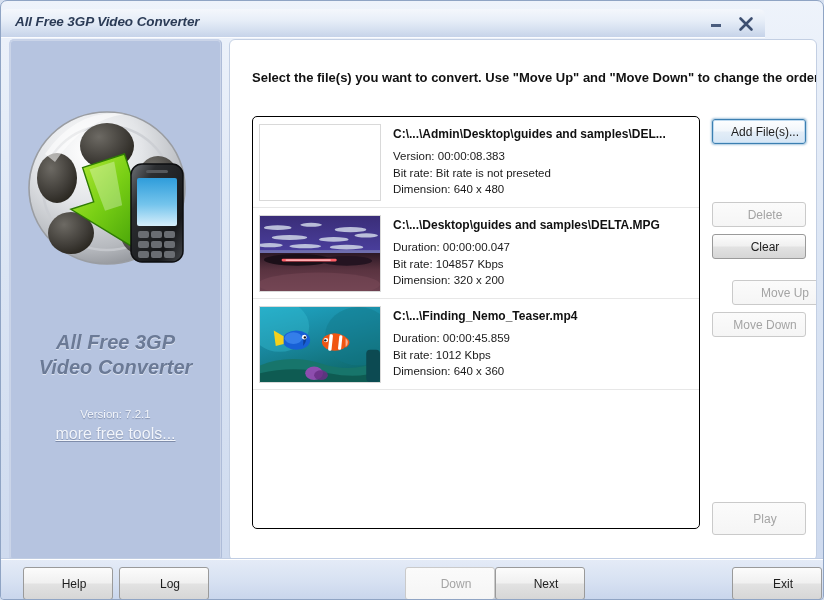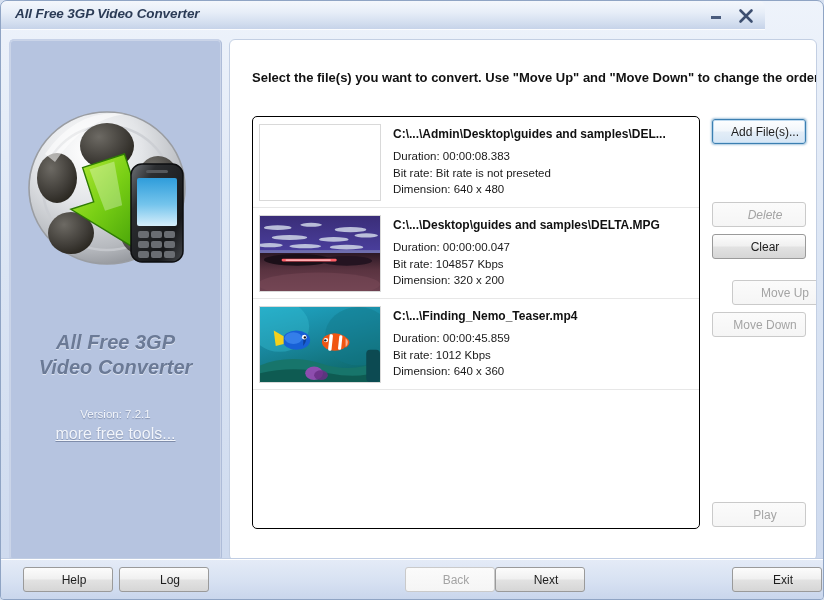--- a/index.html
+++ b/index.html
@@ -20,21 +20,21 @@
     width: 824px; height: 600px;
     background: linear-gradient(180deg,#eef3fb 0%,#dbe5f4 45%,#cdd9ee 100%);
     border: 1px solid #8fa4c4;
     border-radius: 7px 7px 4px 4px;
     overflow: hidden;
   }
 
   
   #titlebar {
     position: absolute;
-    left: 0; top: 0; width: 764px; height: 29px;
+    left: 0; top: 8px; width: 764px; height: 29px;
     background: linear-gradient(180deg,#f4f7fc 0%,#e7eef8 40%,#d3deef 78%,#c6d3e9 100%);
     border-bottom: 1px solid #b4c3dc;
     border-radius: 6px 6px 0 0;
   }
   #titlebar:after{
     content:"";
     position:absolute; left:0; right:0; bottom:-1px; height:1px;
     background:#fbfcfe;
   }
   #title-text {
@@ -198,42 +198,42 @@
   }
   .btn.focused {
     border: 1px solid #3c7fb1;
     box-shadow: 0 0 0 1px #bedaf0 inset, 0 0 2px 1px rgba(60,127,177,0.45);
     background: linear-gradient(180deg,#fdfeff 0%,#f1f6fb 48%,#e3edf7 52%,#d6e6f5 100%);
   }
   #side-buttons { position: absolute; left: 482px; top: 76px; width: 96px; }
   .side-btn { position: absolute; left: 0; width: 94px; height: 25px; }
 
   #btn-addfiles  { top: 3px; }
-  #btn-delete    { top: 86px; font-style: italic; }
+  #btn-delete    { top: 86px; }
   #btn-clear     { top: 118px; }
   #btn-moveup    { top: 164px; margin-left: 20px; }
   #btn-movedown  { top: 196px; }
-  #btn-play      { position:absolute; left:482px; top:462px; width:94px; height:25px; }
+  #btn-play      { position:absolute; left:482px; top:462px; width:94px; height:33px; }
 
   
   #footer {
     position: absolute;
     left: 0; bottom: 0; width: 824px; height: 40px;
     background: linear-gradient(180deg,#e4ebf7 0%,#d7e1f2 55%,#c9d6ec 100%);
     border-top: 1px solid #ffffff;
   }
   #footer:before{
     content:"";
     position:absolute; left:0; right:0; top:-2px; height:1px;
     background:#c0cde3;
   }
   .foot-btn {
     position: absolute;
     top: 7px;
-    width: 90px; height: 25px;
+    width: 90px; height: 33px;
   }
   #btn-help  { left: 22px; }
   #btn-log   { left: 118px; }
   #btn-back  { left: 404px; }
   #btn-next  { left: 494px; }
   #btn-exit  { left: 731px; }
 </style>
 </head>
 <body>
 
@@ -338,21 +338,21 @@
     <div id="file-list">
 
       <div class="file-row">
         <div class="thumb">
           <svg viewBox="0 0 122 77" preserveAspectRatio="none">
             <rect width="122" height="77" fill="#ffffff"></rect>
           </svg>
         </div>
         <div class="file-info">
           <div class="file-path">C:\...\Admin\Desktop\guides and samples\DEL...</div>
-          <div class="file-meta">Duration: 00:00:08.383</div>
+          <div class="file-meta">Version: 00:00:08.383</div>
           <div class="file-meta">Bit rate: Bit rate is not preseted</div>
           <div class="file-meta">Dimension: 640 x 480</div>
         </div>
       </div>
 
       <div class="file-row">
         <div class="thumb">
           <svg viewBox="0 0 122 77" preserveAspectRatio="none">
             <defs>
               <linearGradient id="skyT2" x1="0" y1="0" x2="0" y2="1">
@@ -451,18 +451,18 @@
       <div class="btn side-btn disabled" id="btn-moveup">Move Up</div>
       <div class="btn side-btn disabled" id="btn-movedown">Move Down</div>
     </div>
 
     <div class="btn disabled" id="btn-play">Play</div>
   </div>
 
   <div id="footer">
     <div class="btn foot-btn" id="btn-help">Help</div>
     <div class="btn foot-btn" id="btn-log">Log</div>
-    <div class="btn foot-btn disabled" id="btn-back">Back</div>
+    <div class="btn foot-btn disabled" id="btn-back">Down</div>
     <div class="btn foot-btn" id="btn-next">Next</div>
     <div class="btn foot-btn" id="btn-exit">Exit</div>
   </div>
 
 </div>
 
 </body></html>

